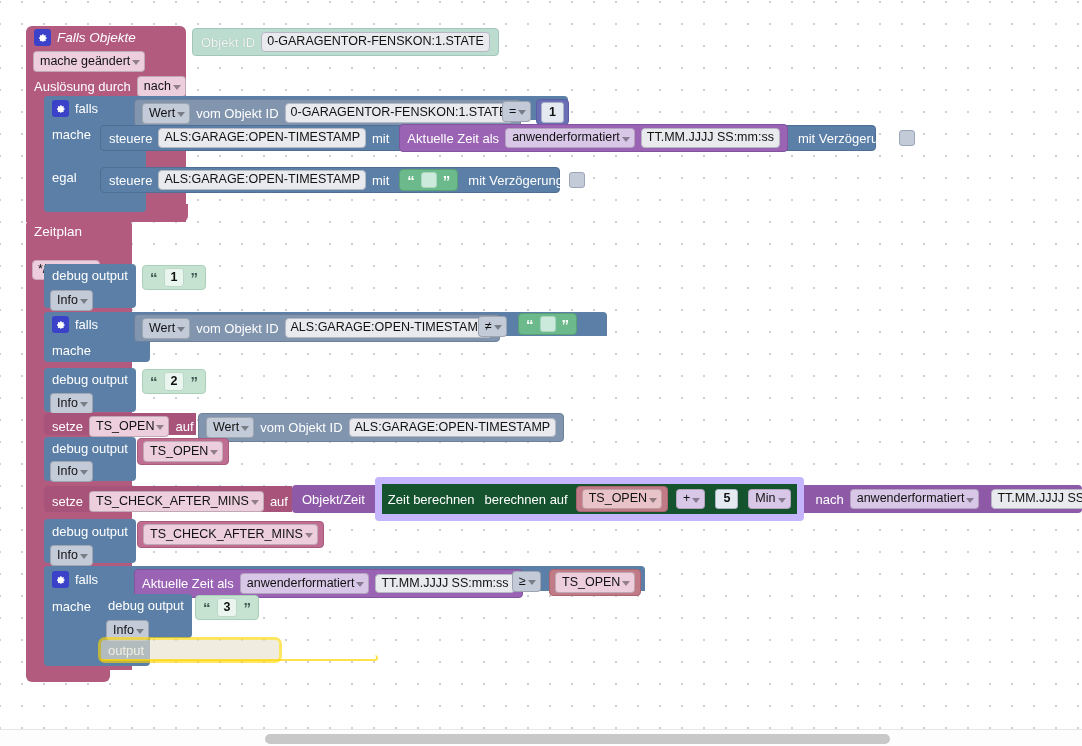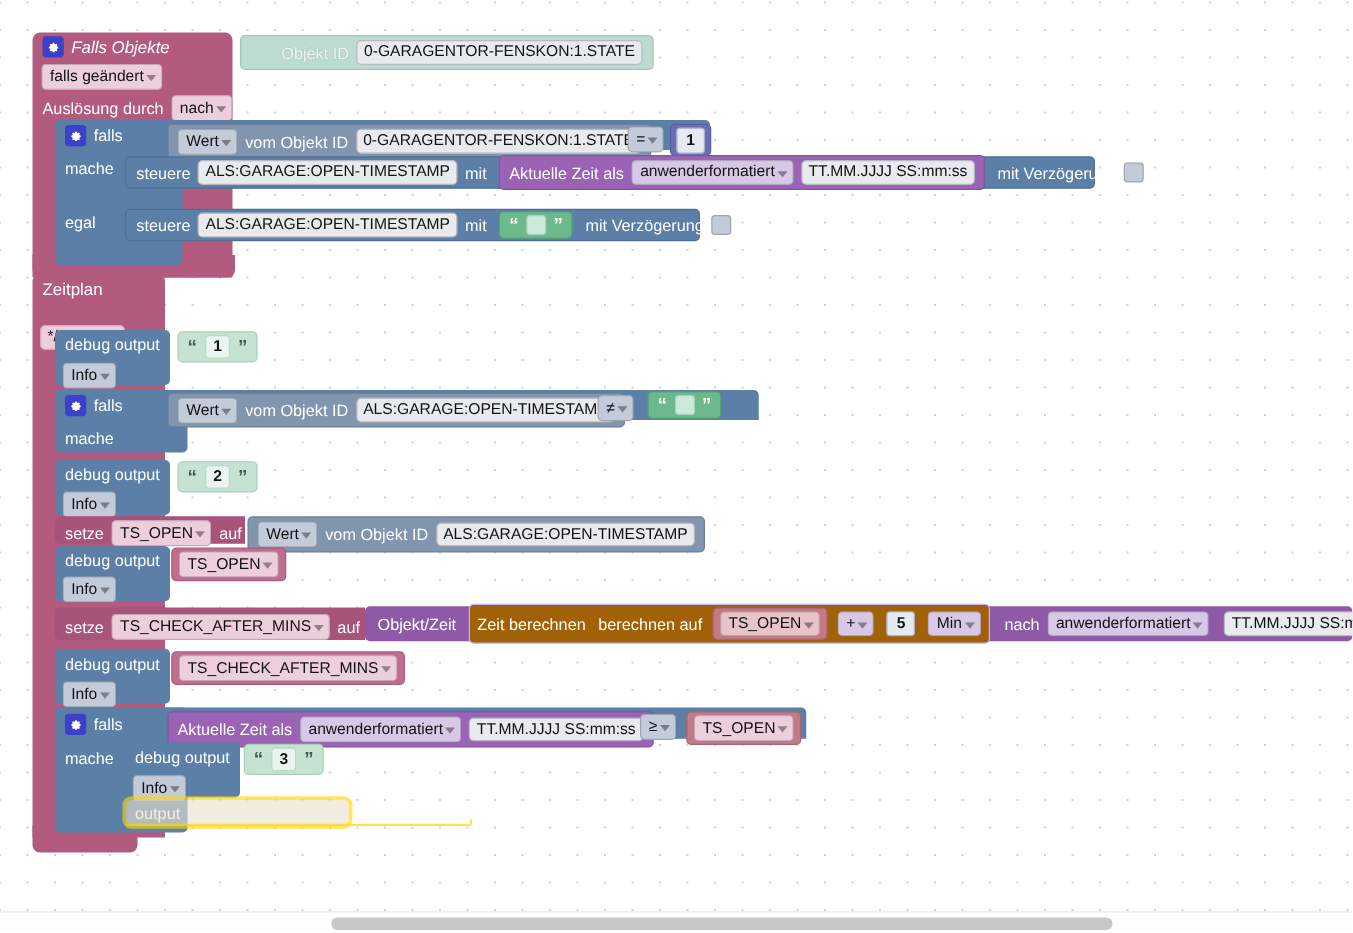--- a/index.html
+++ b/index.html
@@ -191,25 +191,25 @@
     <span class="gear">
       <svg viewBox="0 0 24 24" fill="#ffffff">
           <path d="M12 8a4 4 0 100 8 4 4 0 000-8zm0 6a2 2 0 110-4 2 2 0 010 4z"></path>
           <path d="M21 12l-2-.6a7.3 7.3 0 00-.5-1.3l1-1.8-1.8-1.8-1.8 1a7.3 7.3 0 00-1.3-.5L13.9 5h-2.5l-.6 2a7.3 7.3 0 00-1.3.5l-1.8-1L5.9 8.3l1 1.8a7.3 7.3 0 00-.5 1.3l-2 .6v2.5l2 .6c.13.45.3.88.5 1.3l-1 1.8 1.8 1.8 1.8-1c.42.2.85.37 1.3.5l.6 2h2.5l.6-2c.45-.13.88-.3 1.3-.5l1.8 1 1.8-1.8-1-1.8c.2-.42.37-.85.5-1.3l2-.6V12z"></path>
         </svg>
     </span>
     <span class="lbl" style="font-size:13.5px;">Falls Objekte</span>
   </div>
 
   <div class="pill pill-mint" style="position:absolute; left:192px; top:28px; height:22px; padding:2px 8px;">
-    <span style="color:#f2f7f5; font-size:13px; text-shadow:0 0 1px rgba(0,0,0,.25);margin-left:24px;">Objekt ID</span>
+    <span style="color:#f2f7f5; font-size:13px; text-shadow:0 0 1px rgba(0,0,0,.25);">Objekt ID</span>
     <span class="field">0-GARAGENTOR-FENSKON:1.STATE</span>
   </div>
 
-  <div class="dd on-rose" style="position:absolute; left:33px; top:51px;">falls geändert</div>
+  <div class="dd on-rose" style="position:absolute; left:33px; top:51px;">mache geändert</div>
 
   <div class="row" style="position:absolute; left:34px; top:76px;">
     <span class="lbl">Auslösung durch</span>
     <span class="dd on-rose">nach</span>
   </div>
 
   <div class="blk c-blue" style="left:44px; top:96px; width:102px; height:116px; border-radius:4px;"></div>
 
   <div class="blk c-blue" style="left:44px; top:96px; width:524px; height:24px; border-radius:4px 4px 0 0;"></div>
 
@@ -339,21 +339,21 @@
   <div class="blk c-rose" style="left:44px; top:486px; width:248px; height:26px; background:#a8537a; border-radius:4px 0 0 4px;"></div>
   <div class="row" style="position:absolute; left:52px; top:491px;">
     <span class="lbl">setze</span>
     <span class="dd on-rose">TS_CHECK_AFTER_MINS</span>
     <span class="lbl">auf</span>
   </div>
 
   <div class="blk c-purple" style="left:292px; top:485px; width:790px; height:28px; background:#8e5aa8; border-radius:4px;">
     <div class="row" style="padding-left:10px;">
       <span class="lbl">Objekt/Zeit</span>
-      <span class="pill" style="background:#a16207; border:1px solid #c4b5fd; padding:2px 6px; margin-left:4px;">
+      <span class="pill" style="background:#14532d; border:7px solid #c4b5fd; padding:2px 6px; margin-left:4px;">
         <span class="lbl">Zeit berechnen</span>
         <span class="lbl" style="margin-left:4px;">berechnen auf</span>
         <span class="pill pill-red" style="padding:2px 5px; margin-left:2px;">
           <span class="dd on-red">TS_OPEN</span>
         </span>
         <span class="dd on-purple" style="margin-left:2px;">+</span>
         <span class="numslot" style="margin-left:4px;">5</span>
         <span class="dd on-purple" style="margin-left:4px;">Min</span>
       </span>
       <span class="lbl" style="margin-left:6px;">nach</span>

